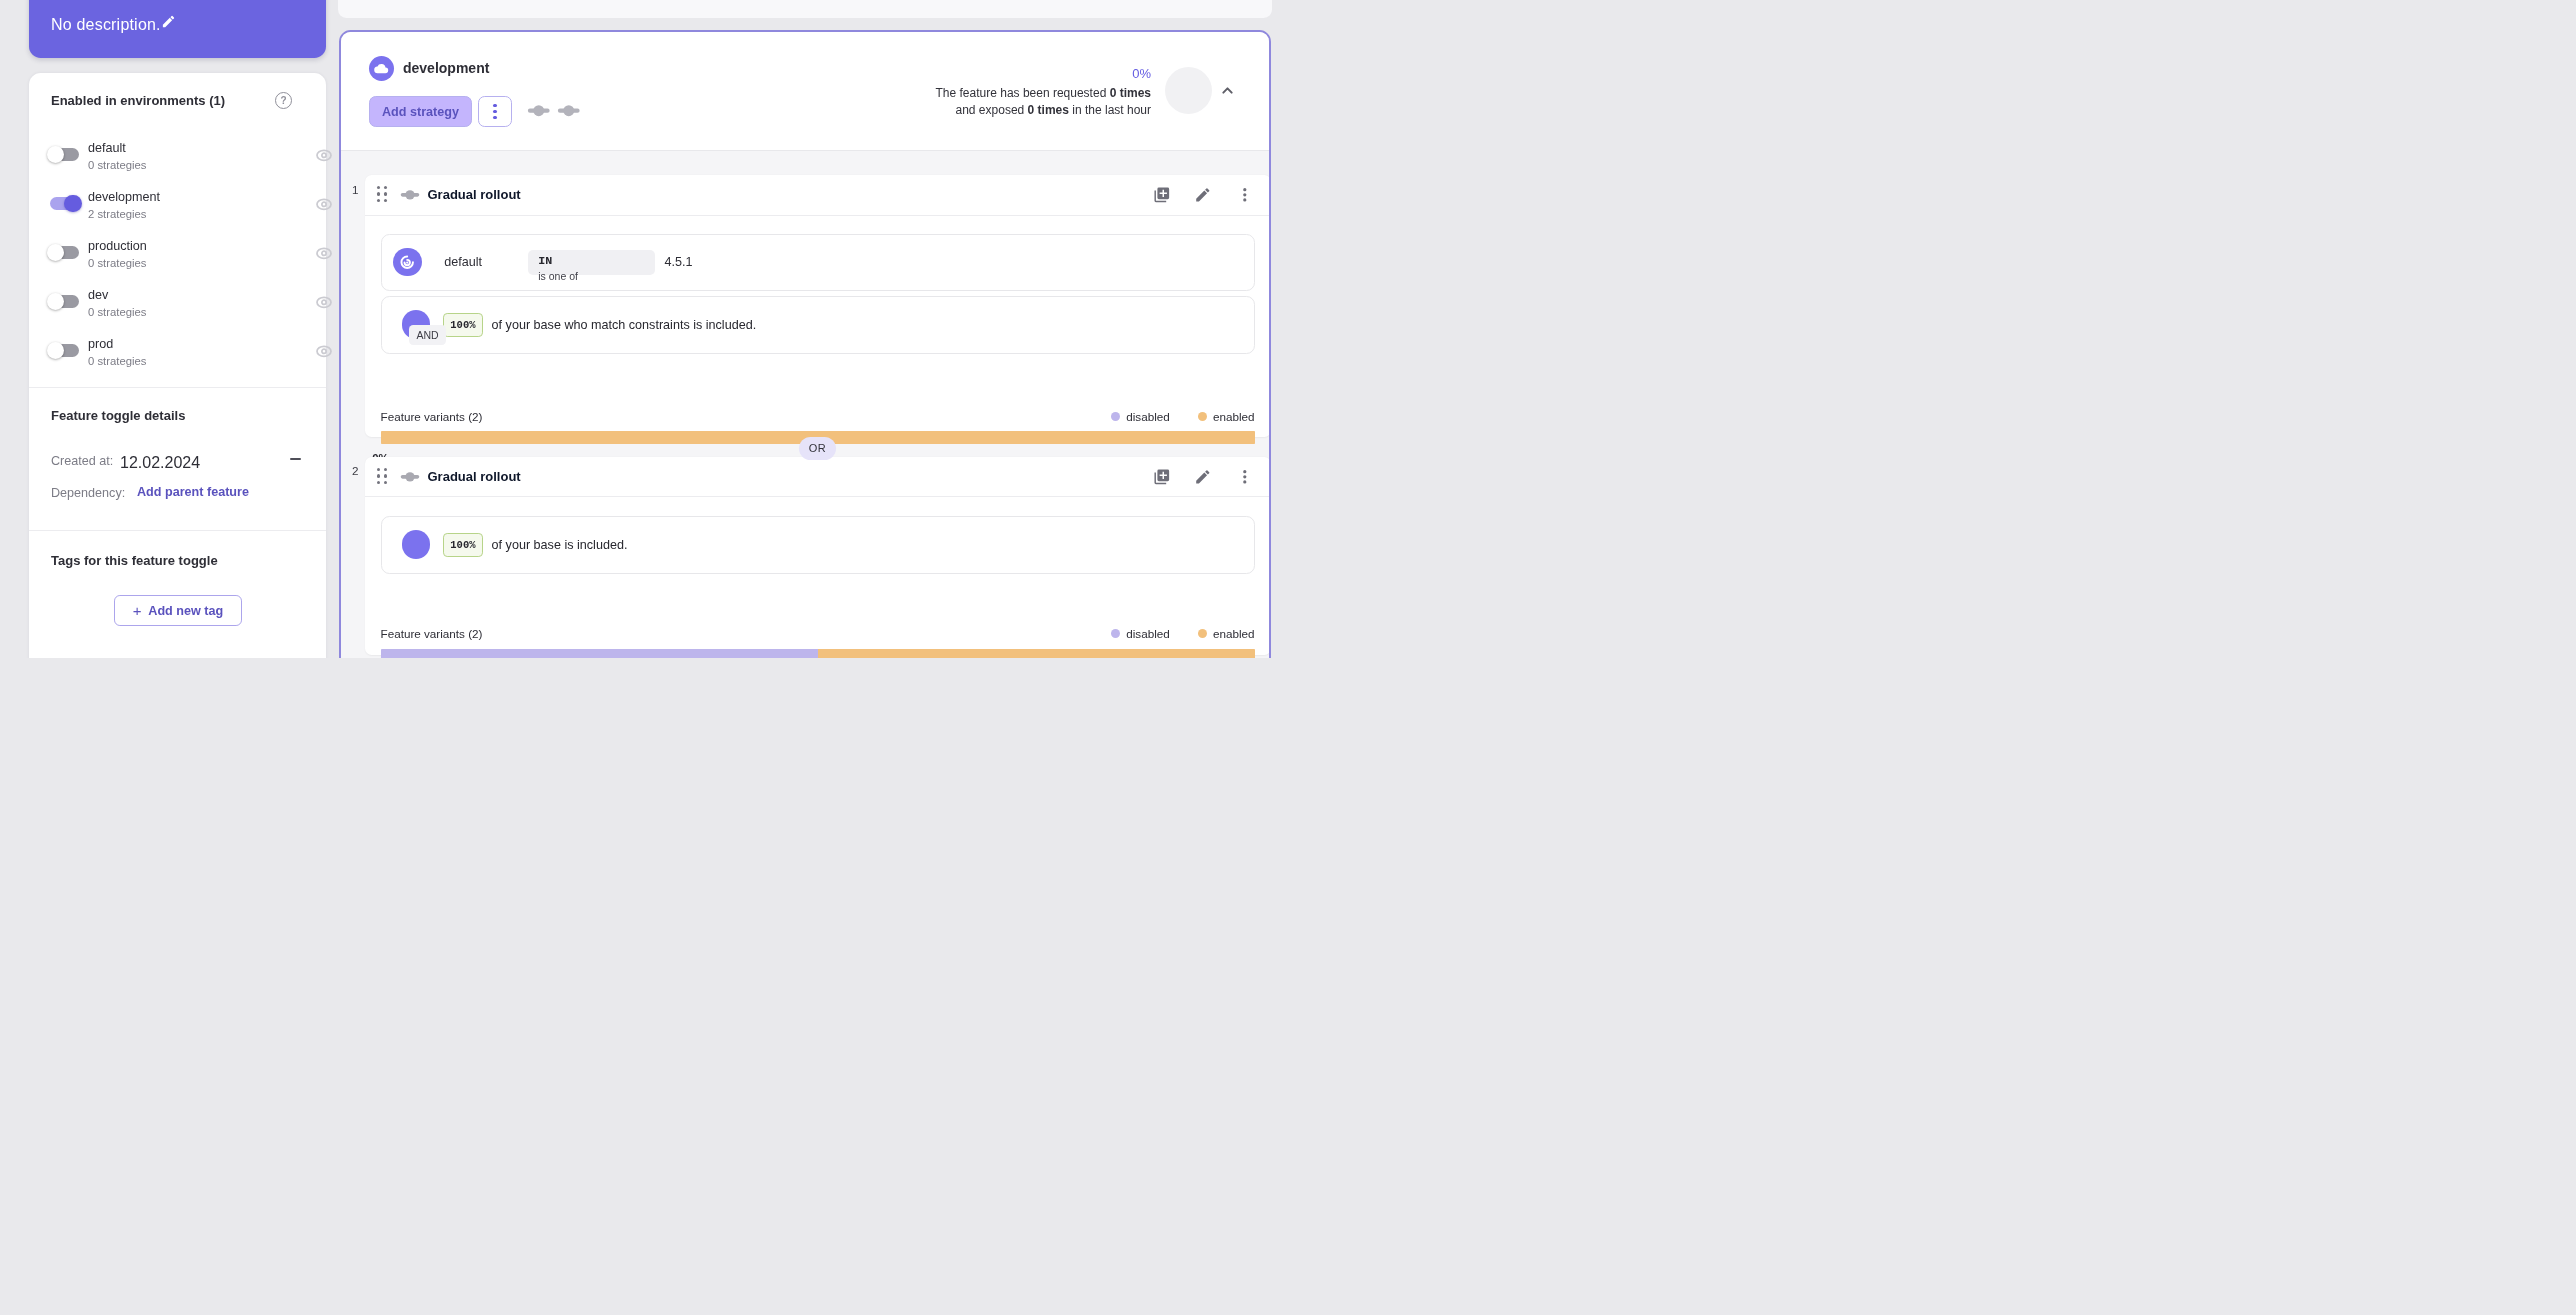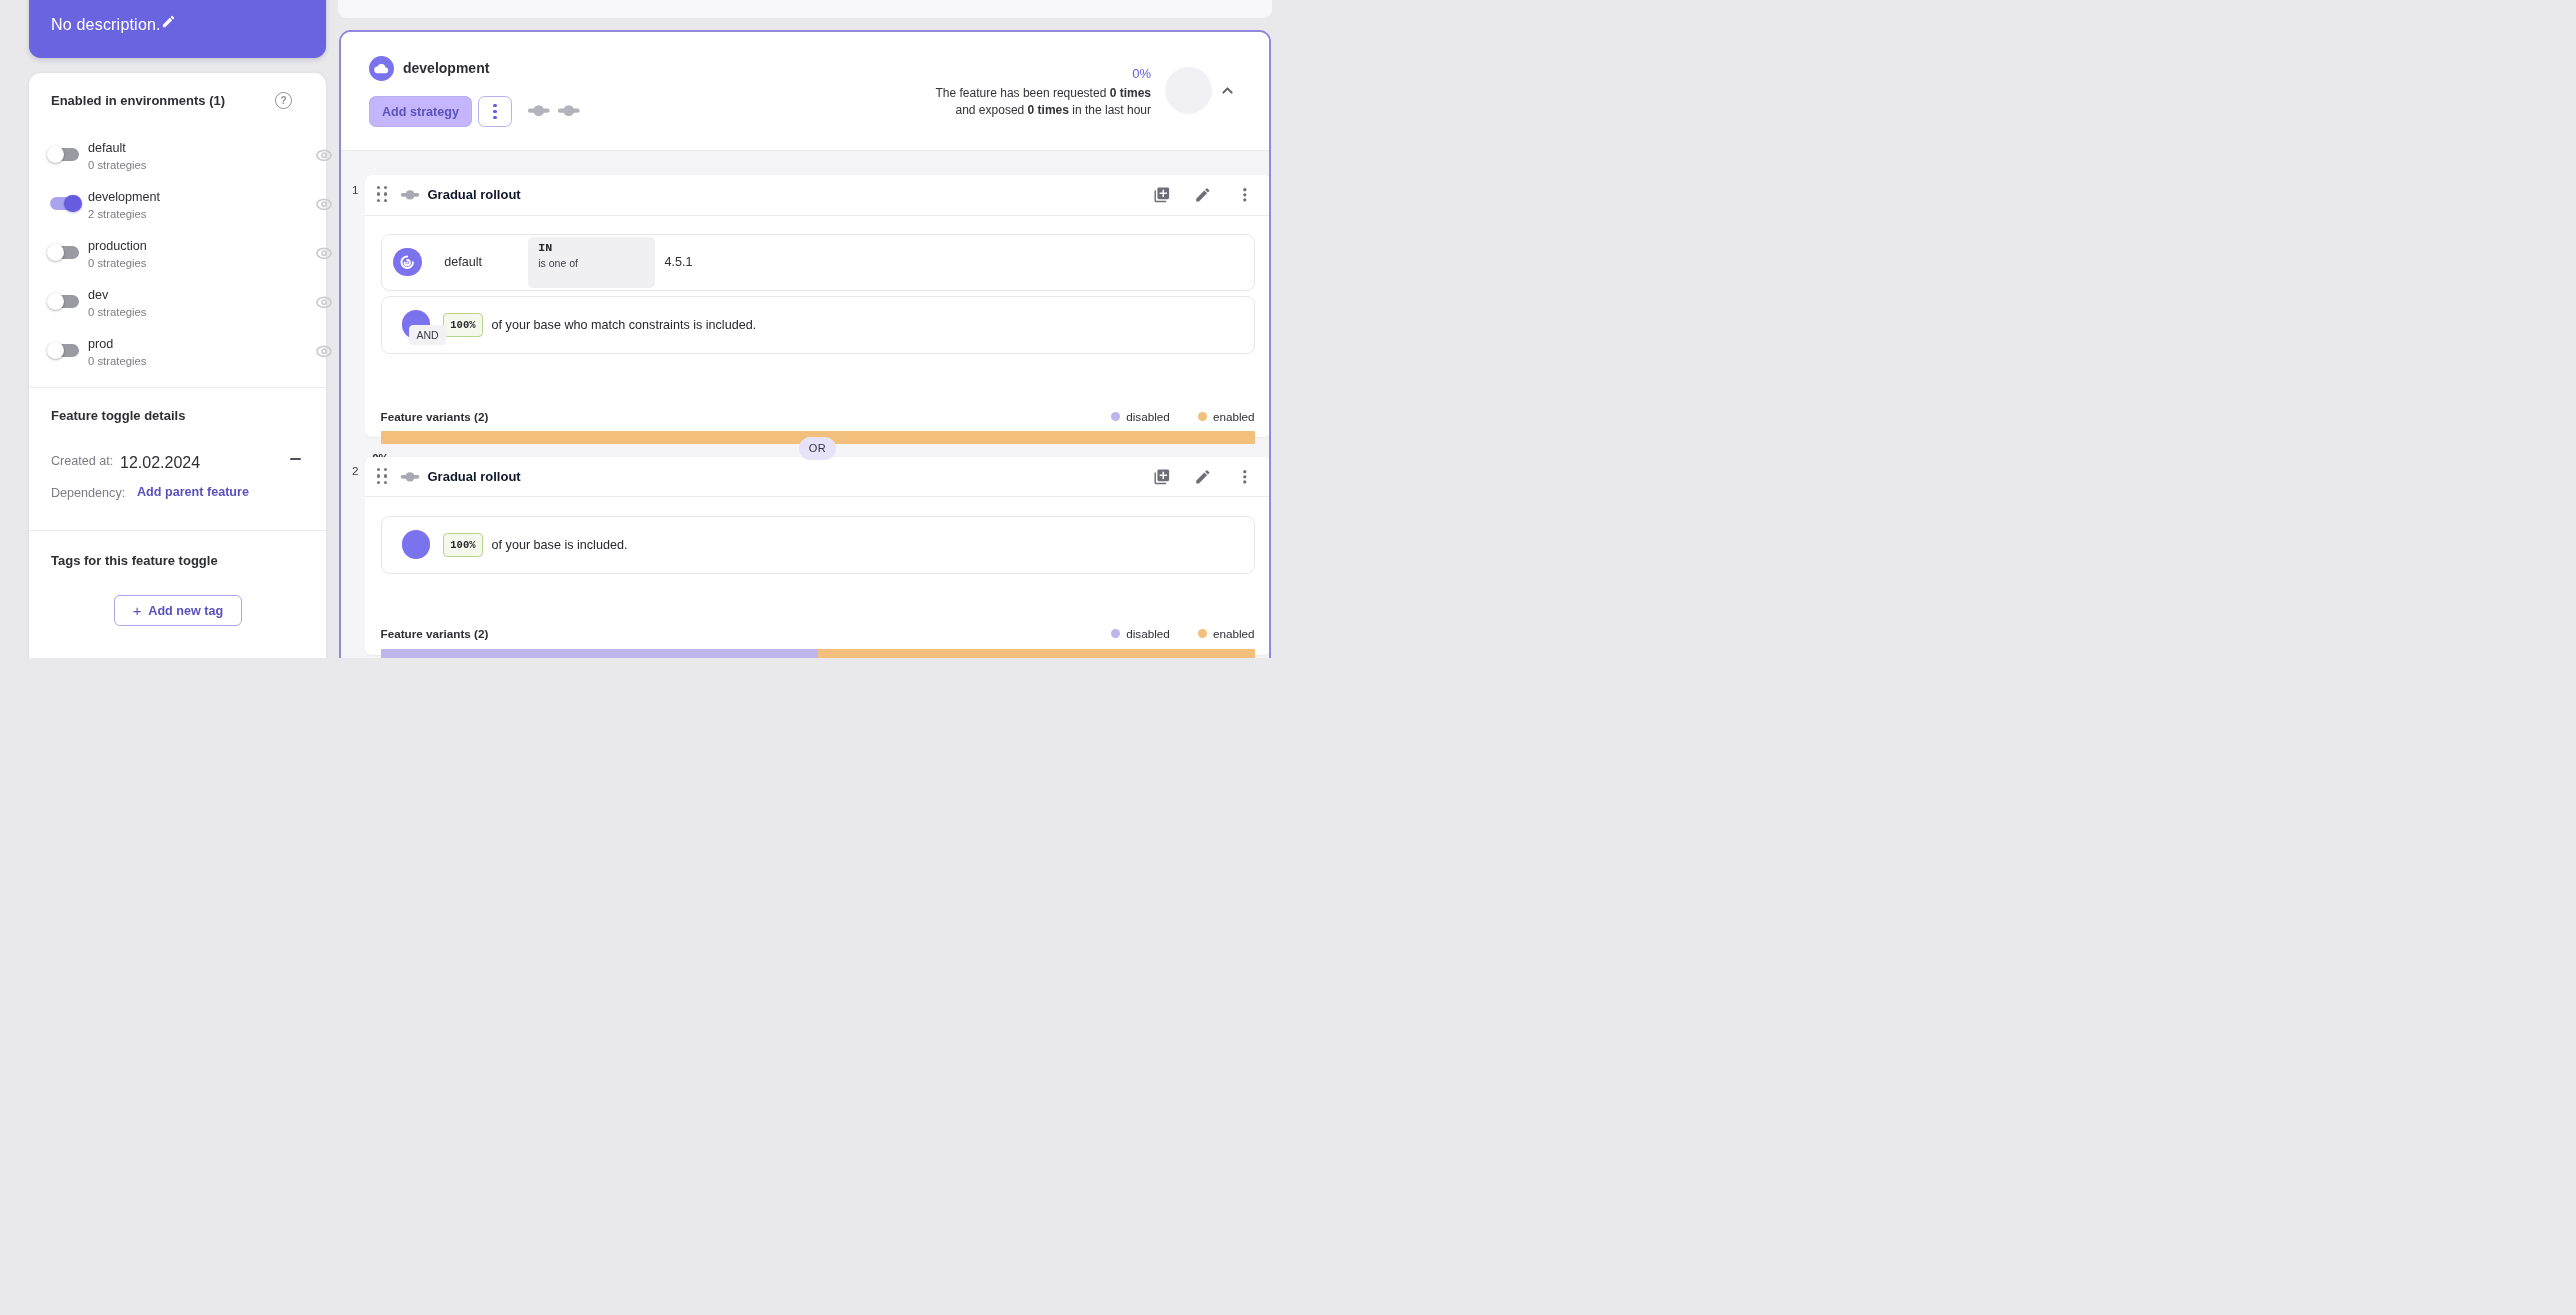--- a/index.html
+++ b/index.html
@@ -113,39 +113,39 @@
   .strategy-title { position:absolute; left:63px; top:11.7px; font-size:13px; font-weight:bold; color:#0f172a; }
   .strategy-actions { position:absolute; right:17px; top:0; height:100%; display:flex; align-items:center; gap:24px; }
   .action-icon { width:17.6px; height:17.6px; cursor:pointer; }
   .strategy-body { position:absolute; left:16px; right:16px; top:41px; }
 
   .rule-box { position:relative; border:0.8px solid #e7e7ea; border-radius:8.4px; background:#fff; }
   .constraint-box { margin-top:17.6px; height:57px; display:flex; align-items:center; padding-left:11.7px; }
   .icon-circle { width:28.5px; height:28.5px; border-radius:50%; background:#7b72ee; flex:none;
     display:flex; align-items:center; justify-content:center; }
   .context-name { margin-left:22.6px; width:84px; font-size:12.6px; color:#2e2e36; }
-  .operator-box { width:127px; height:51px; background:#f0f0f3; border-radius:5px; padding:5.9px 0 0 10px; }
+  .operator-box { width:127px; height:25px; background:#f0f0f3; border-radius:5px; padding:5.9px 0 0 10px; }
   .operator-name { font-family:"Liberation Mono","DejaVu Sans Mono",monospace; font-size:11.7px; font-weight:600; color:#27272e; line-height:13.4px; }
   .operator-caption { font-size:10.5px; color:#3f3f48; line-height:14.2px; }
   .constraint-value { margin-left:9.2px; font-size:12.6px; color:#2e2e36; }
   .and-chip {
     position:absolute; left:28.5px; top:109px; width:37px; height:20px; z-index:2;
     background:#f2f2f5; border-radius:4.2px; display:flex; align-items:center; justify-content:center;
     font-size:10.5px; color:#3c3c44;
   }
   .rollout-box { height:58px; display:flex; align-items:center; padding-left:20px; }
   .strategy-card-1 .rollout-box { margin-top:5px; }
   .percent-badge {
     margin-left:12.6px; padding:5px 6.7px; border:1.3px solid #b7d489; border-radius:4.2px; background:#f5f9ed;
     font-family:"Liberation Mono","DejaVu Sans Mono",monospace; font-size:10.5px; font-weight:bold; color:#27272e;
   }
   .rollout-text { margin-left:8.4px; font-size:12.6px; color:#27272e; }
 
   .variants-row { position:absolute; left:0; right:0; display:flex; align-items:center; }
-  .variants-label { font-size:11.7px; color:#2e2e36;font-weight:bold; }
+  .variants-label { font-size:11.7px; color:#2e2e36; }
   .legend { margin-left:auto; display:flex; align-items:center; gap:28px; }
   .legend-item { display:flex; align-items:center; gap:5.9px; font-size:11.7px; color:#2e2e36; }
   .legend-dot { width:9.2px; height:9.2px; border-radius:50%; }
   .variant-bar { position:absolute; left:0; right:0; height:13.4px; display:flex; overflow:hidden; border-radius:0.8px; }
   .variant-bar i { height:100%; }
   .variant-labels { position:absolute; left:0; right:0; height:14.2px; }
   .variant-labels span { position:absolute; transform:translateX(-50%); font-size:11.3px; font-weight:bold; color:#27272e; white-space:nowrap; }
 
   .or-chip {
     position:absolute; left:458px; top:405px; width:37px; height:22.6px; z-index:3;

